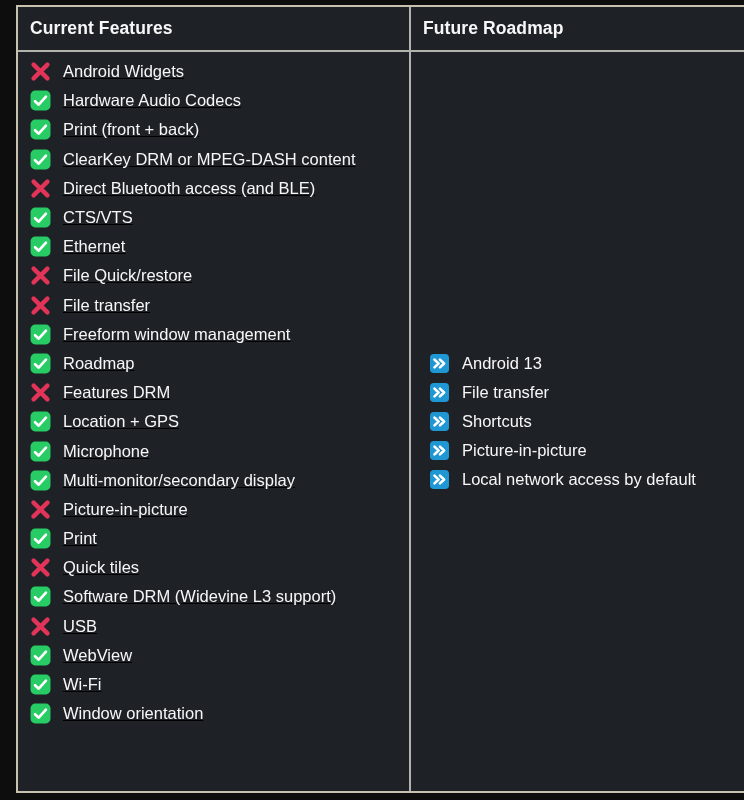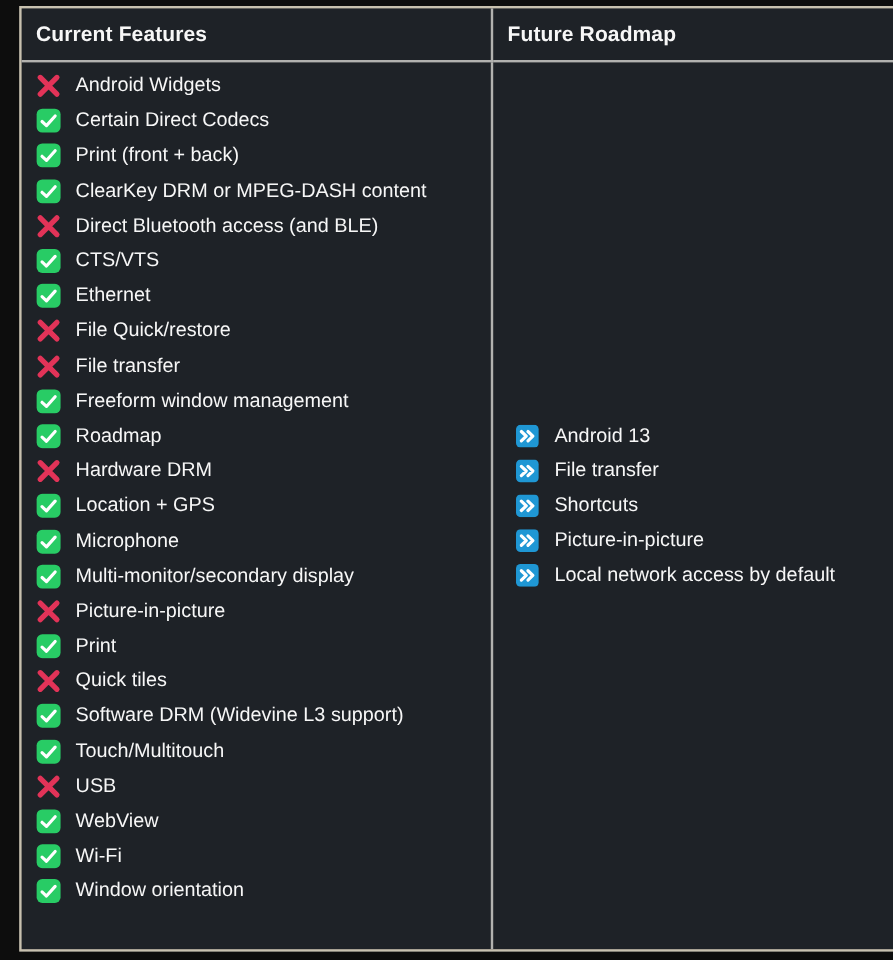--- a/index.html
+++ b/index.html
@@ -31,21 +31,21 @@
   .cell.left{flex:0 0 393px;border-right:2px solid var(--inner-border);}
   .cell.right{flex:1;}
   .header-cell{
     display:flex;align-items:center;
     padding:0 12px 0 12px;
     border-bottom:2px solid var(--inner-border);
     font-weight:700;font-size:17.5px;color:var(--text);
     letter-spacing:.1px;
   }
   .body-cell{display:flex;flex-direction:column;}
-  #current-features-list{padding:5px 0 0 12px;}
+  #current-features-list{padding:5px 0 0 12px;text-decoration:underline;}
   #future-roadmap-list{justify-content:center;padding-left:19px;border-radius:26px;}
   .item{display:flex;align-items:center;flex:0 0 29.2px;height:29.2px;}
   .icon{display:inline-flex;width:21px;height:21px;margin-right:12px;flex:0 0 21px;}
   #future-roadmap-list .icon{width:19px;height:19px;flex:0 0 19px;margin-right:13px;}
   .icon svg{width:100%;height:100%;display:block;}
   .label{font-size:16.5px;color:var(--text);white-space:nowrap;}
 </style>
 </head>
 <body>
 
@@ -68,21 +68,21 @@
           </span>
     <span class="label">Android Widgets</span>
   </div>
         <div class="item">
     <span class="icon">
             <svg viewBox="0 0 20 20">
               <rect x="0.5" y="0.5" width="19" height="19" rx="4.5" fill="#28cc65"></rect>
               <path d="M4.8 10.7 8.3 14 15.2 6.3" stroke="#ffffff" stroke-width="2.5" fill="none" stroke-linecap="round" stroke-linejoin="round"></path>
             </svg>
           </span>
-    <span class="label">Certain Direct Codecs</span>
+    <span class="label">Hardware Audio Codecs</span>
   </div>
         <div class="item">
     <span class="icon">
             <svg viewBox="0 0 20 20">
               <rect x="0.5" y="0.5" width="19" height="19" rx="4.5" fill="#28cc65"></rect>
               <path d="M4.8 10.7 8.3 14 15.2 6.3" stroke="#ffffff" stroke-width="2.5" fill="none" stroke-linecap="round" stroke-linejoin="round"></path>
             </svg>
           </span>
     <span class="label">Print (front + back)</span>
   </div>
@@ -154,21 +154,21 @@
             </svg>
           </span>
     <span class="label">Roadmap</span>
   </div>
         <div class="item">
     <span class="icon">
             <svg viewBox="0 0 20 20">
               <path d="M3.4 3.4 16.6 16.6 M16.6 3.4 3.4 16.6" stroke="#e23358" stroke-width="4.2" stroke-linecap="round" fill="none"></path>
             </svg>
           </span>
-    <span class="label">Hardware DRM</span>
+    <span class="label">Features DRM</span>
   </div>
         <div class="item">
     <span class="icon">
             <svg viewBox="0 0 20 20">
               <rect x="0.5" y="0.5" width="19" height="19" rx="4.5" fill="#28cc65"></rect>
               <path d="M4.8 10.7 8.3 14 15.2 6.3" stroke="#ffffff" stroke-width="2.5" fill="none" stroke-linecap="round" stroke-linejoin="round"></path>
             </svg>
           </span>
     <span class="label">Location + GPS</span>
   </div>
@@ -216,29 +216,20 @@
     <span class="label">Quick tiles</span>
   </div>
         <div class="item">
     <span class="icon">
             <svg viewBox="0 0 20 20">
               <rect x="0.5" y="0.5" width="19" height="19" rx="4.5" fill="#28cc65"></rect>
               <path d="M4.8 10.7 8.3 14 15.2 6.3" stroke="#ffffff" stroke-width="2.5" fill="none" stroke-linecap="round" stroke-linejoin="round"></path>
             </svg>
           </span>
     <span class="label">Software DRM (Widevine L3 support)</span>
-  </div>
-        <div class="item">
-    <span class="icon">
-            <svg viewBox="0 0 20 20">
-              <rect x="0.5" y="0.5" width="19" height="19" rx="4.5" fill="#28cc65"></rect>
-              <path d="M4.8 10.7 8.3 14 15.2 6.3" stroke="#ffffff" stroke-width="2.5" fill="none" stroke-linecap="round" stroke-linejoin="round"></path>
-            </svg>
-          </span>
-    <span class="label">Touch/Multitouch</span>
   </div>
         <div class="item">
     <span class="icon">
             <svg viewBox="0 0 20 20">
               <path d="M3.4 3.4 16.6 16.6 M16.6 3.4 3.4 16.6" stroke="#e23358" stroke-width="4.2" stroke-linecap="round" fill="none"></path>
             </svg>
           </span>
     <span class="label">USB</span>
   </div>
         <div class="item">

